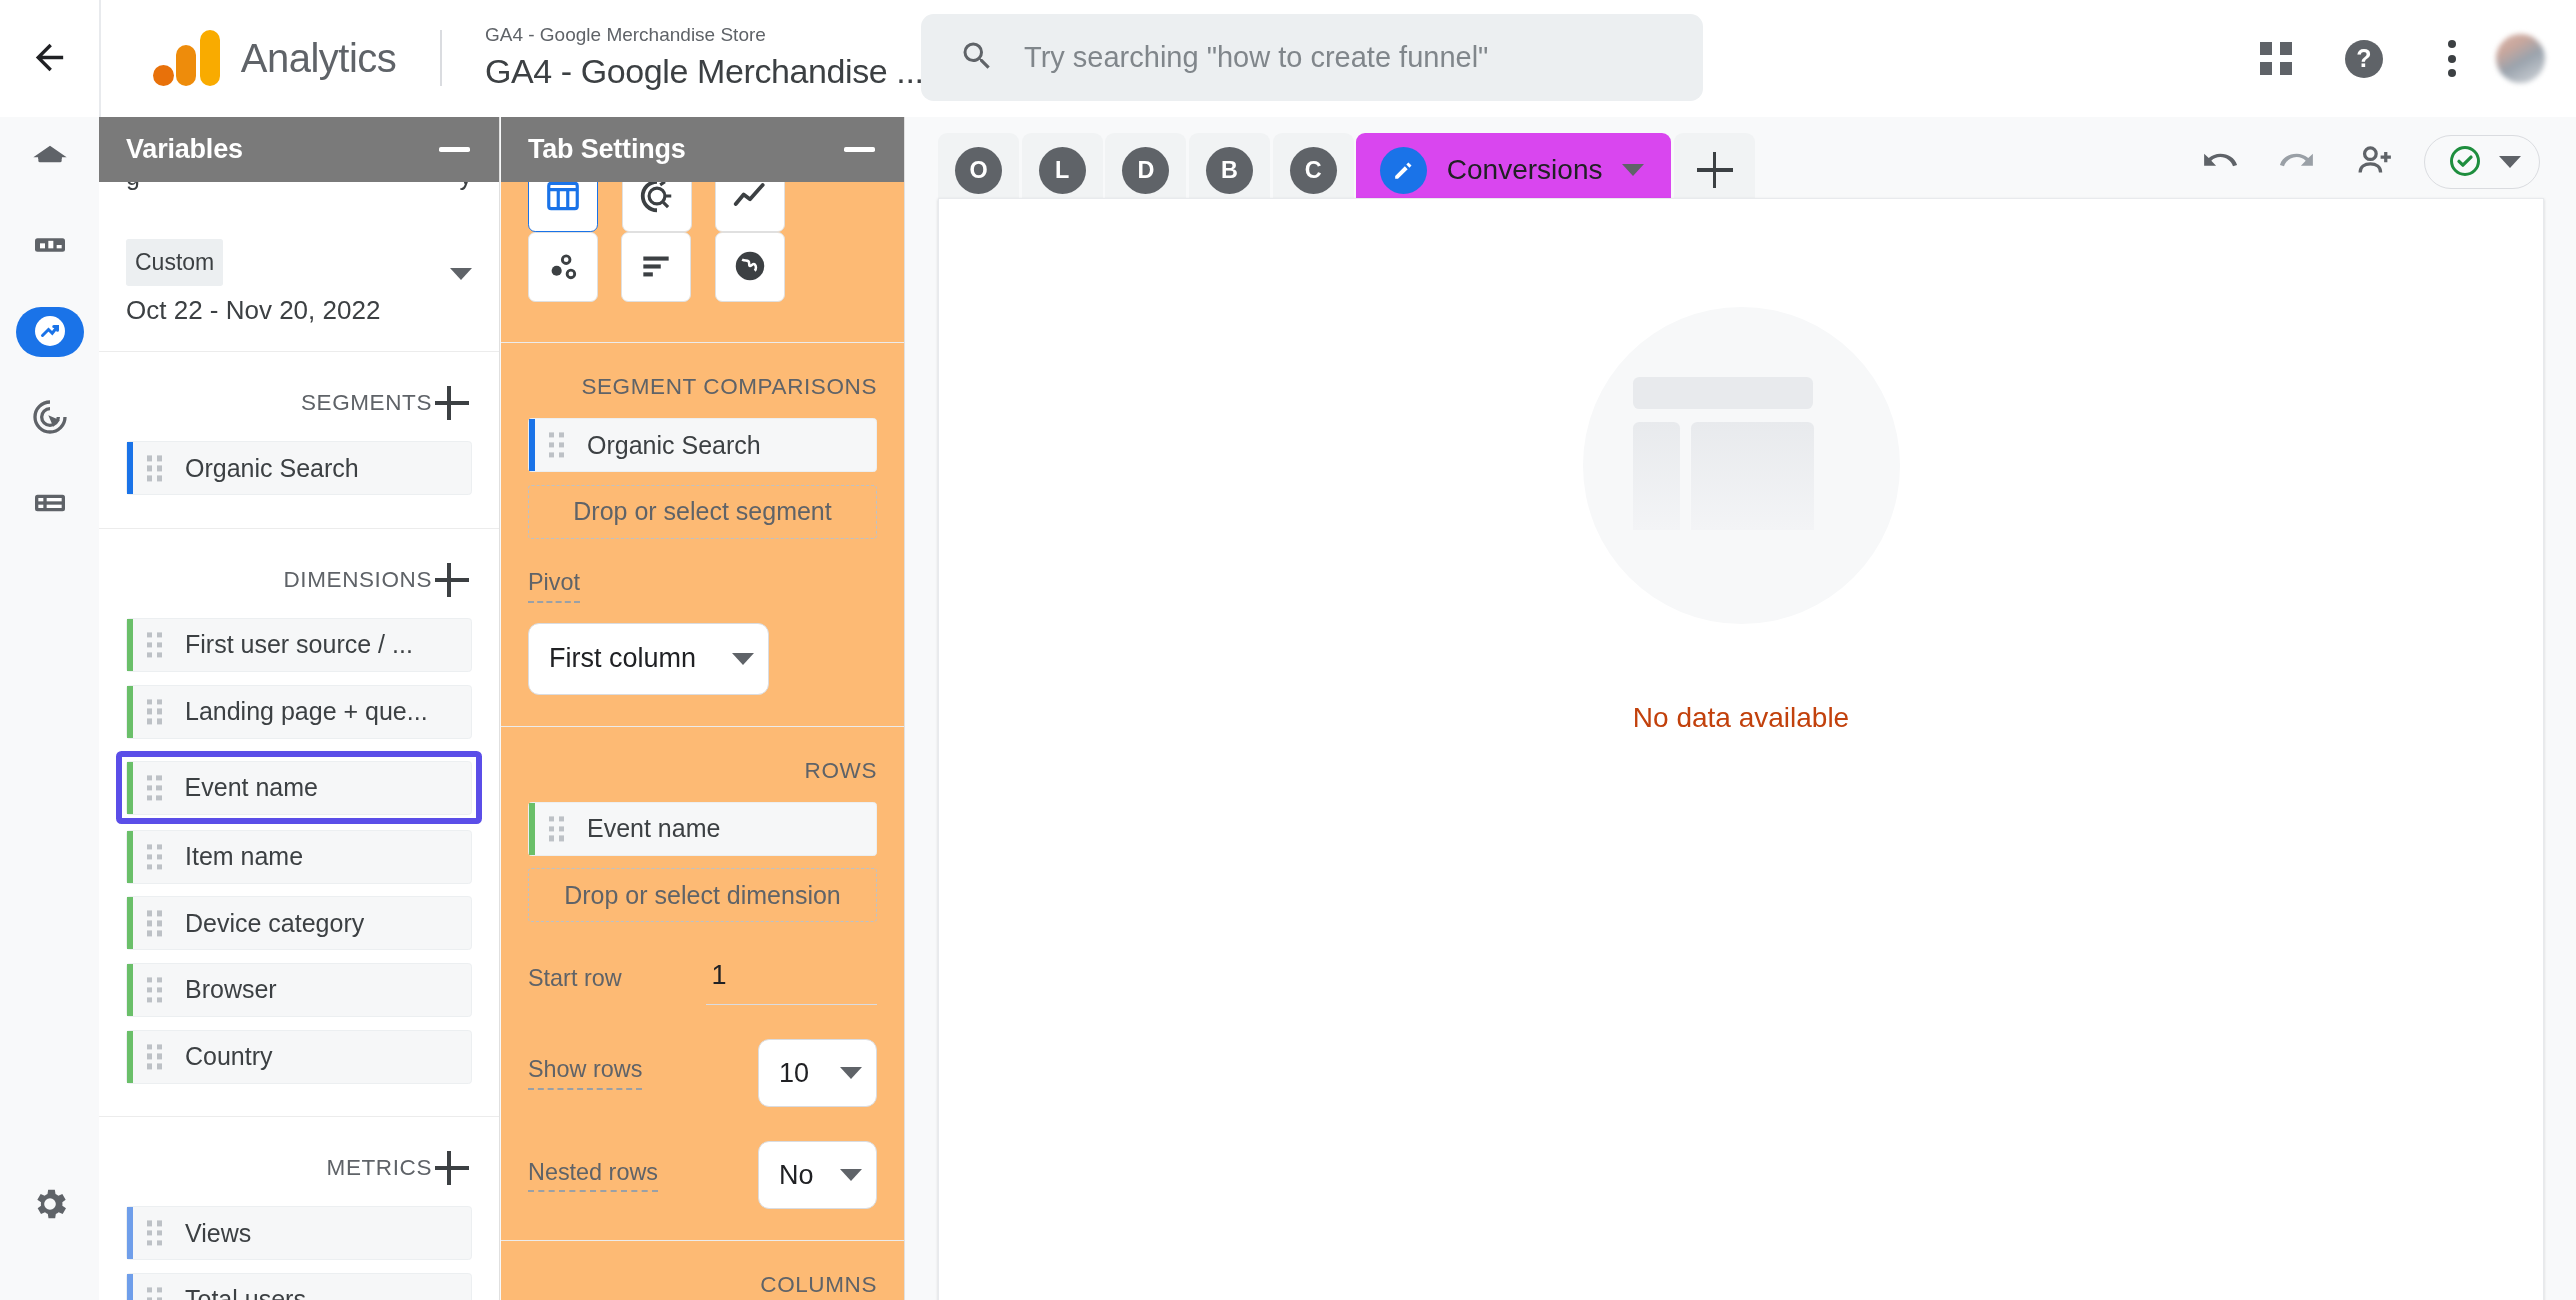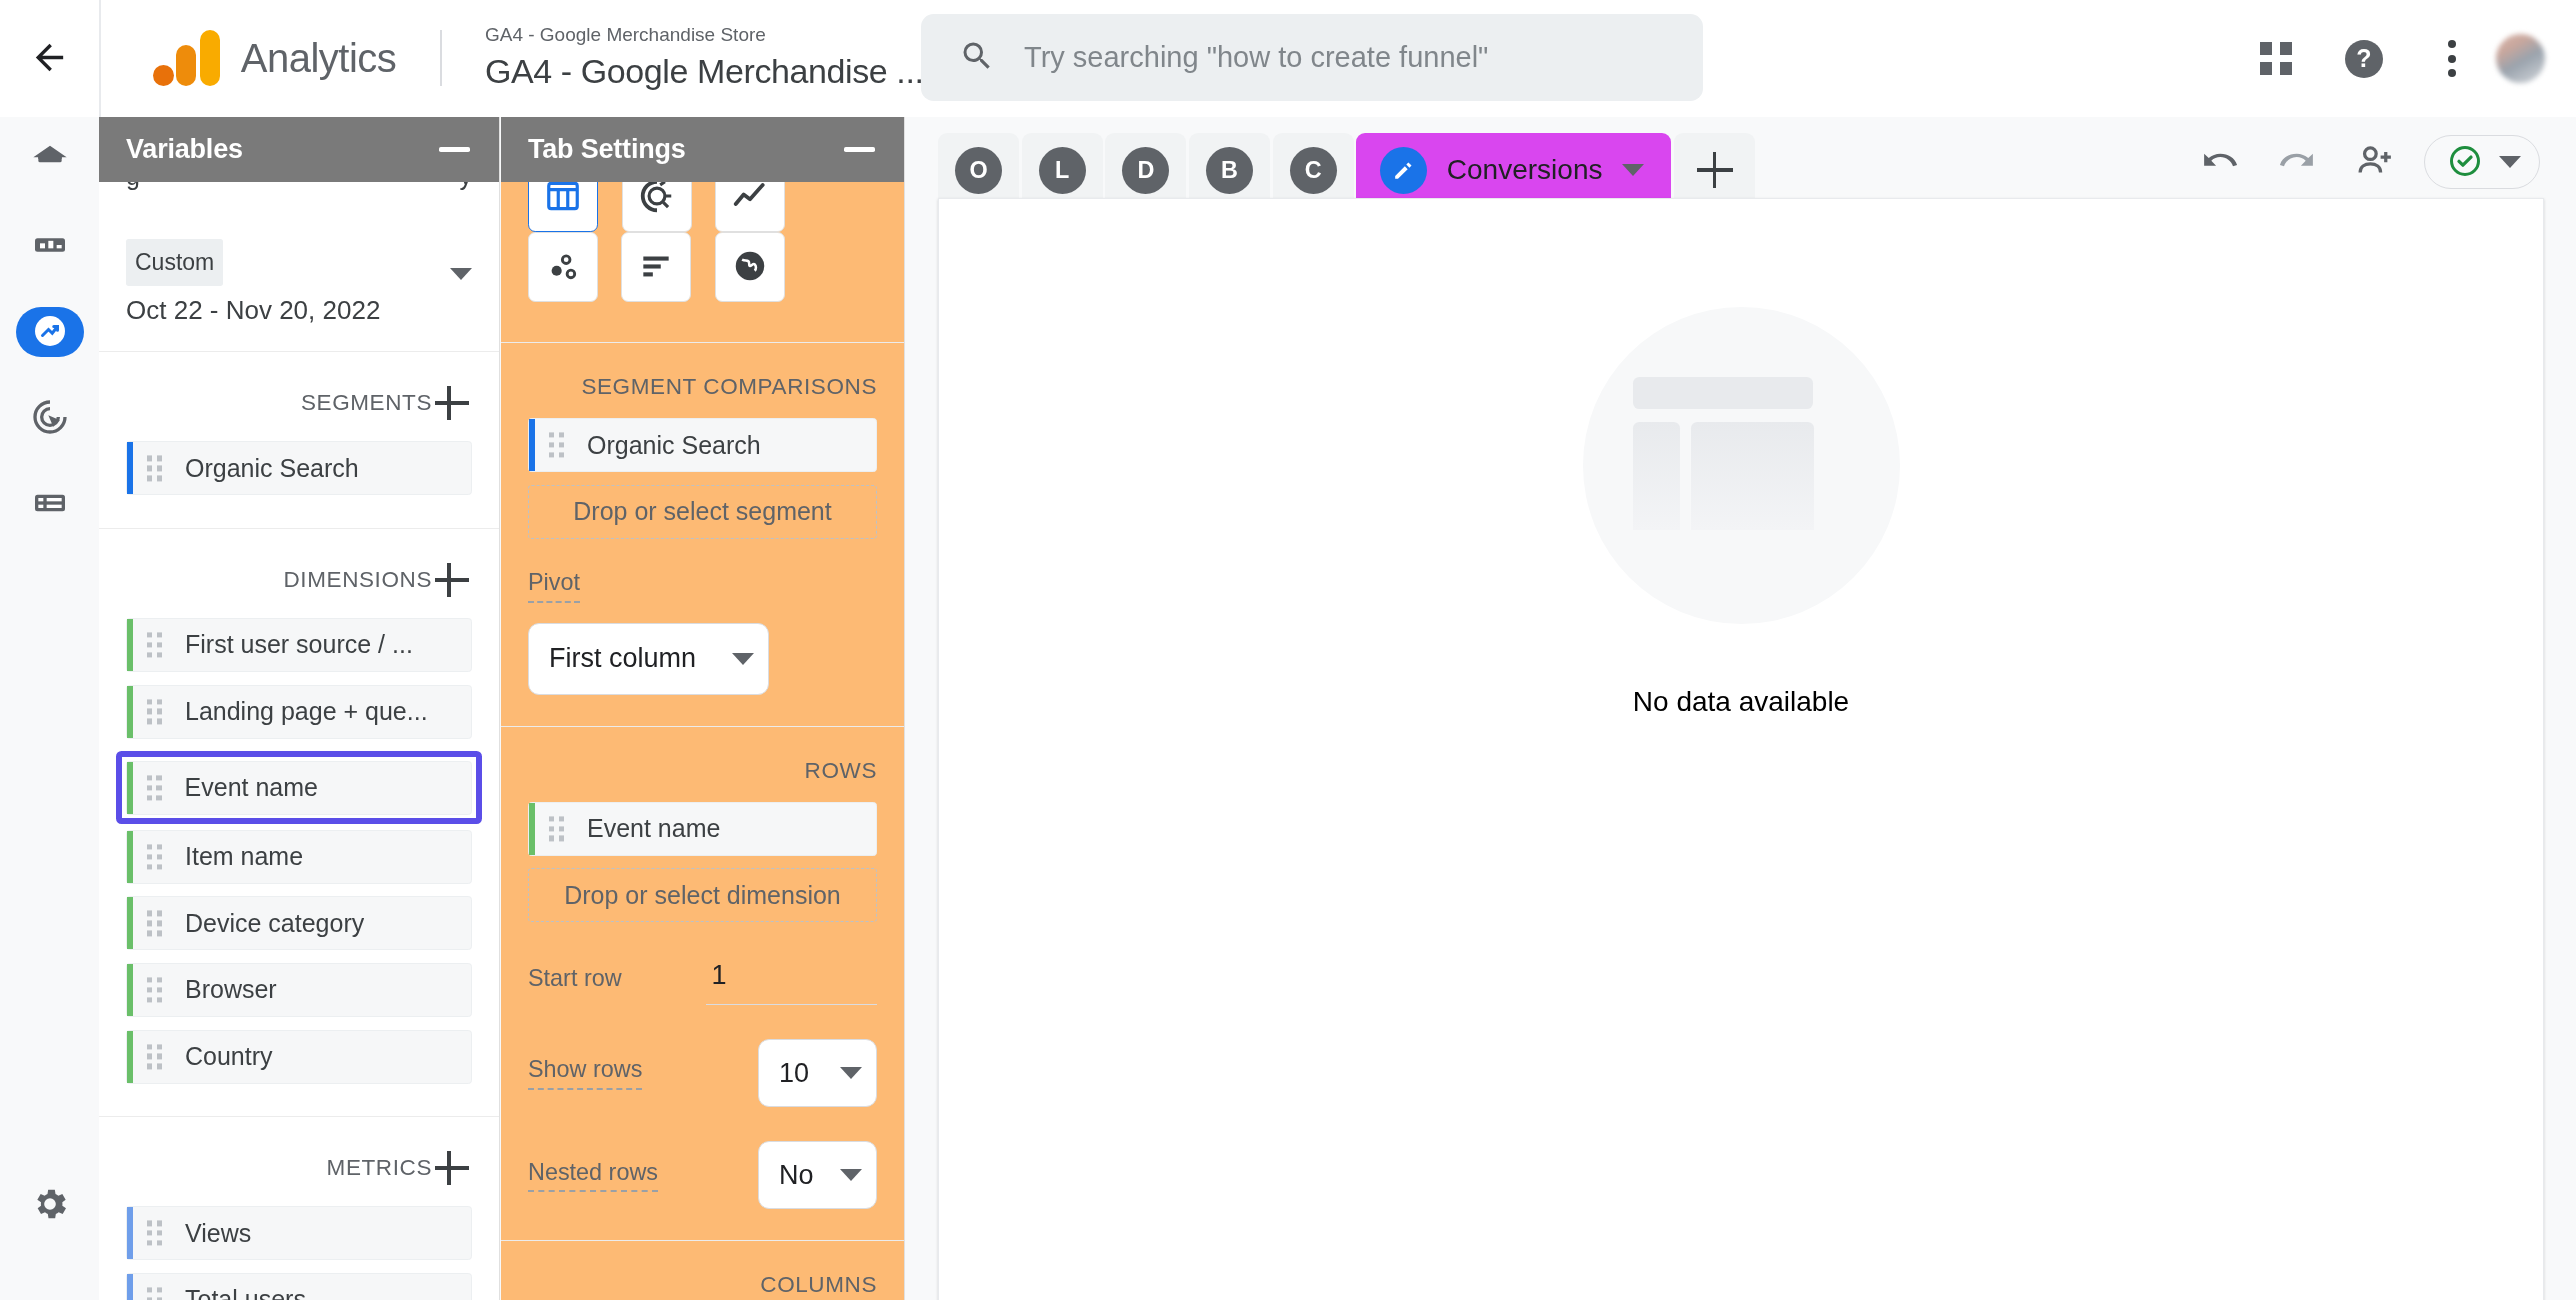--- a/index.html
+++ b/index.html
@@ -307,21 +307,21 @@
     background: #e8eaed; border-radius: 6.3px;
   }
   .es-left {
     position: absolute; left: 50px; top: 115px; width: 47px; height: 108px;
     background: linear-gradient(180deg,#e8eaed 0%, #f3f4f6 100%); border-radius: 6.3px 6.3px 0 0;
   }
   .es-right {
     position: absolute; left: 108px; top: 115px; width: 123px; height: 108px;
     background: linear-gradient(180deg,#e8eaed 0%, #f3f4f6 100%); border-radius: 6.3px 6.3px 0 0;
   }
-  .empty-text { margin-top: 62px; font-size: 28px; color: #000000; }
+  .empty-text { margin-top: 78px; font-size: 28px; color: #c2410c; }
 </style>
 </head>
 <body>
 
 <div class="topbar">
   <div class="back-btn">
     <span>
       <svg viewBox="0 0 24 24">
           <path d="M20 11H7.8l5.6-5.6L12 4l-8 8 8 8 1.4-1.4L7.8 13H20z" fill="#202124"></path>
         </svg>

